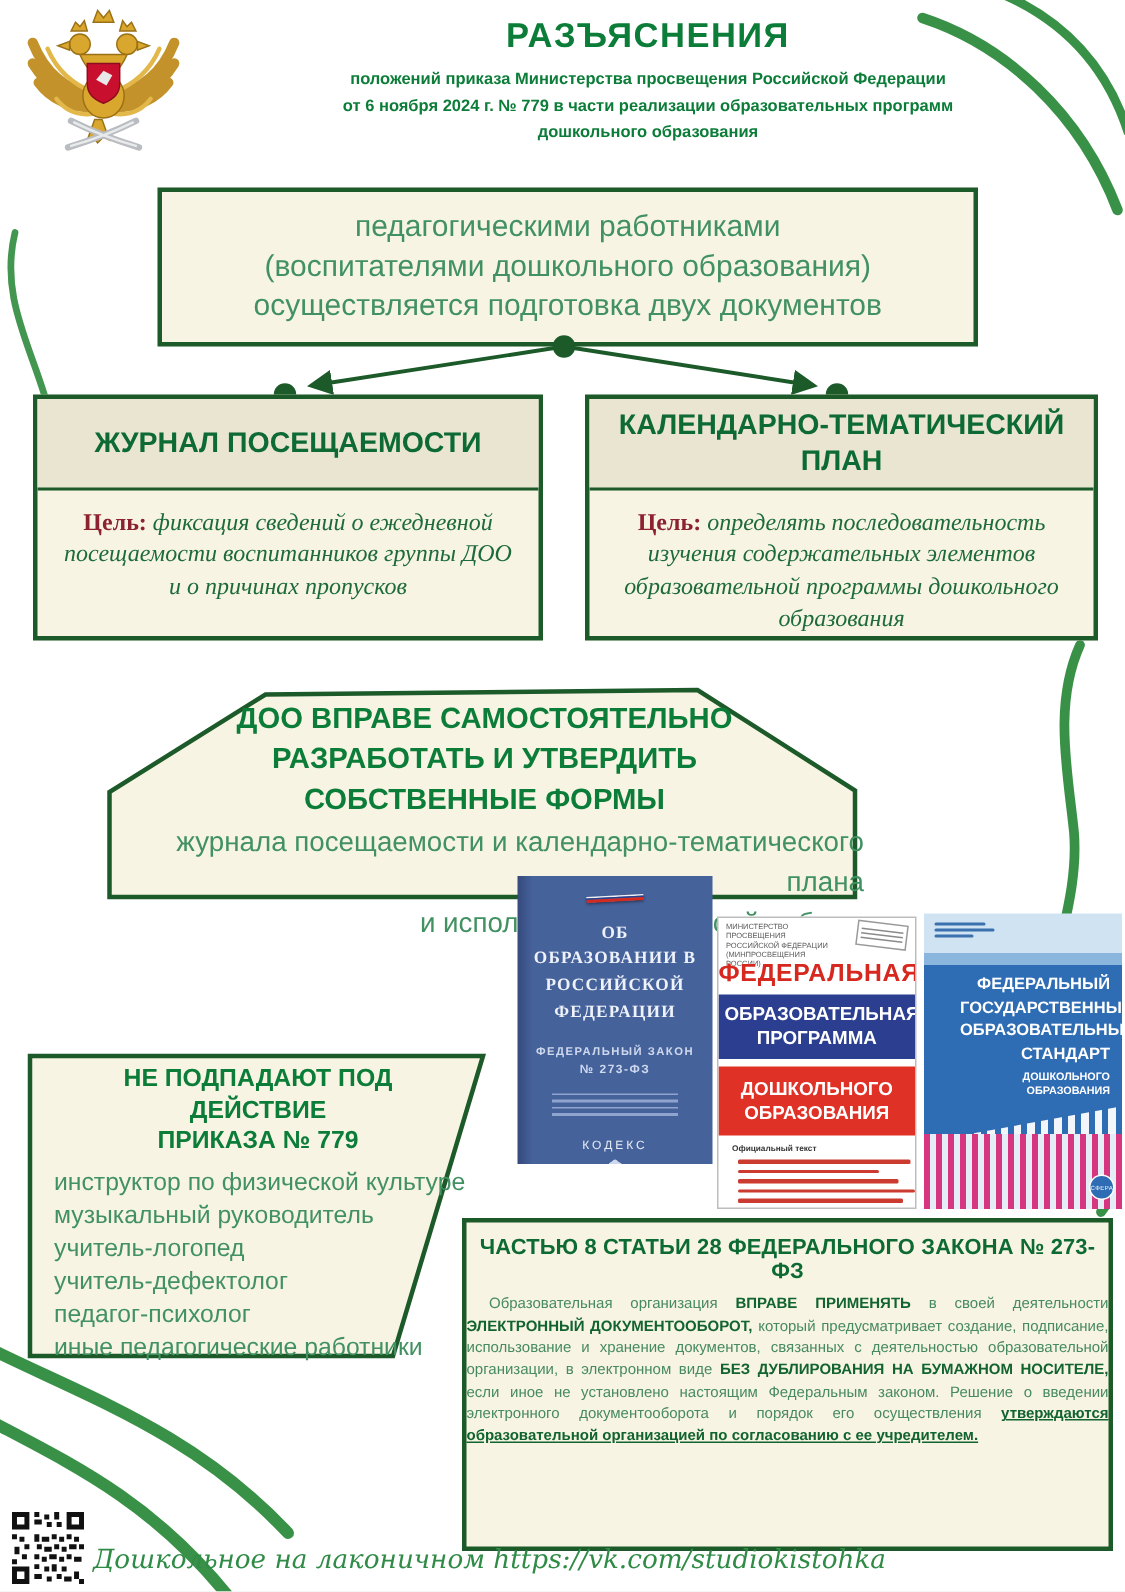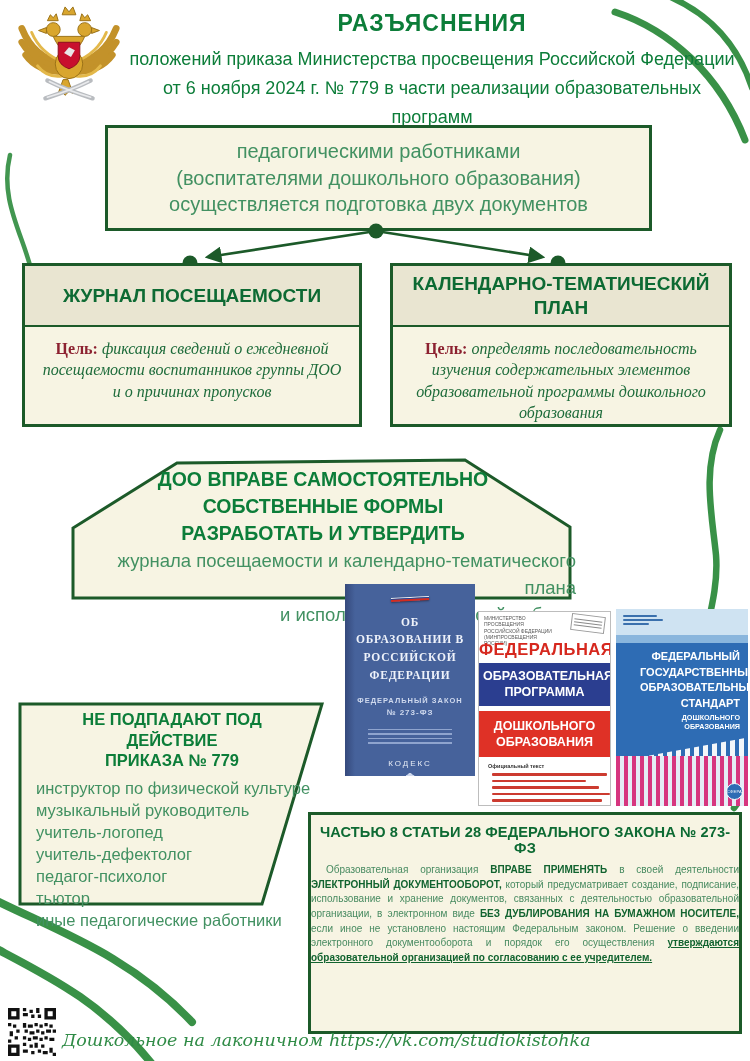--- a/index.html
+++ b/index.html
@@ -8,21 +8,21 @@
     position:relative; width:750px; height:1061px; margin:0 auto;
     background:#ffffff; overflow:hidden;
   }
   .layer{ position:absolute; z-index:1; }
   .deco{ position:absolute; left:0; top:0; z-index:0; }
 
   
   .emblem{ left:14px; top:2px; width:110px; height:112px; }
   .titles{ left:126px; top:10px; width:612px; text-align:center; }
   .page-title{ font-size:23px; font-weight:bold; letter-spacing:1px; color:var(--green-title); margin-bottom:8px;}
-  .subtitle-line{ font-size:18px; font-weight:normal; color:var(--green-title); line-height:1.6; }
+  .subtitle-line{ font-size:11px; font-weight:bold; color:var(--green-title); line-height:1.6; }
 
   
   .intro-box{
     left:105px; top:125px; width:547px; height:106px;
     background:var(--cream); border:3px solid var(--green-border);
     display:flex; flex-direction:column; justify-content:center; text-align:center;
   }
   .intro-line{ font-size:20px; color:var(--green-body); line-height:1.32; }
 
   
@@ -235,22 +235,22 @@
   </section>
 
   <section class="layer banner">
     <svg width="506" height="146" viewBox="0 0 506 146">
       <polygon points="107,7 395,4 500,71 500,142 3,142 3,72" fill="#f7f4e3" stroke="#1c5a29" stroke-width="3"></polygon>
     </svg>
     <div class="banner-text">
       <div>
 
       <div class="banner-bold-line">ДОО ВПРАВЕ САМОСТОЯТЕЛЬНО</div>
+          <div class="banner-bold-line">РАЗРАБОТАТЬ И УТВЕРДИТЬ</div>
           <div class="banner-bold-line">СОБСТВЕННЫЕ ФОРМЫ</div>
-          <div class="banner-bold-line">РАЗРАБОТАТЬ И УТВЕРДИТЬ</div>
         </div>
       <div>
 
       <div class="banner-normal-line">журнала посещаемости и календарно-тематического плана</div>
           <div class="banner-normal-line">и использовать их в своей работе.</div>
         </div>
     </div>
   </section>
 
   <div class="layer book book1">
@@ -322,21 +322,20 @@
         <div>НЕ ПОДПАДАЮТ ПОД ДЕЙСТВИЕ</div>
         <div>ПРИКАЗА № 779</div>
       </div>
       <div>
 
       <div class="excl-item">инструктор по физической культуре</div>
           <div class="excl-item">музыкальный руководитель</div>
           <div class="excl-item">учитель-логопед</div>
           <div class="excl-item">учитель-дефектолог</div>
           <div class="excl-item">педагог-психолог</div>
-          <div class="excl-item">тьютор</div>
           <div class="excl-item">иные педагогические работники</div>
         </div>
     </div>
   </section>
 
   <section class="layer law-box">
     <div class="law-title">ЧАСТЬЮ 8 СТАТЬИ 28 ФЕДЕРАЛЬНОГО ЗАКОНА № 273-ФЗ</div>
     <p class="law-body">
       
     <span class="seg seg-n">Образовательная организация </span><span class="seg seg-b">ВПРАВЕ ПРИМЕНЯТЬ</span><span class="seg seg-n"> в своей деятельности </span><span class="seg seg-b">ЭЛЕКТРОННЫЙ ДОКУМЕНТООБОРОТ,</span><span class="seg seg-n"> который предусматривает создание, подписание, использование и хранение документов, связанных с деятельностью образовательной организации, в электронном виде </span><span class="seg seg-b">БЕЗ ДУБЛИРОВАНИЯ НА БУМАЖНОМ НОСИТЕЛЕ,</span><span class="seg seg-n"> если иное не установлено настоящим Федеральным законом. Решение о введении электронного документооборота и порядок его осуществления </span><span class="seg seg-bu">утверждаются образовательной организацией по согласованию с ее учредителем.</span></p>

